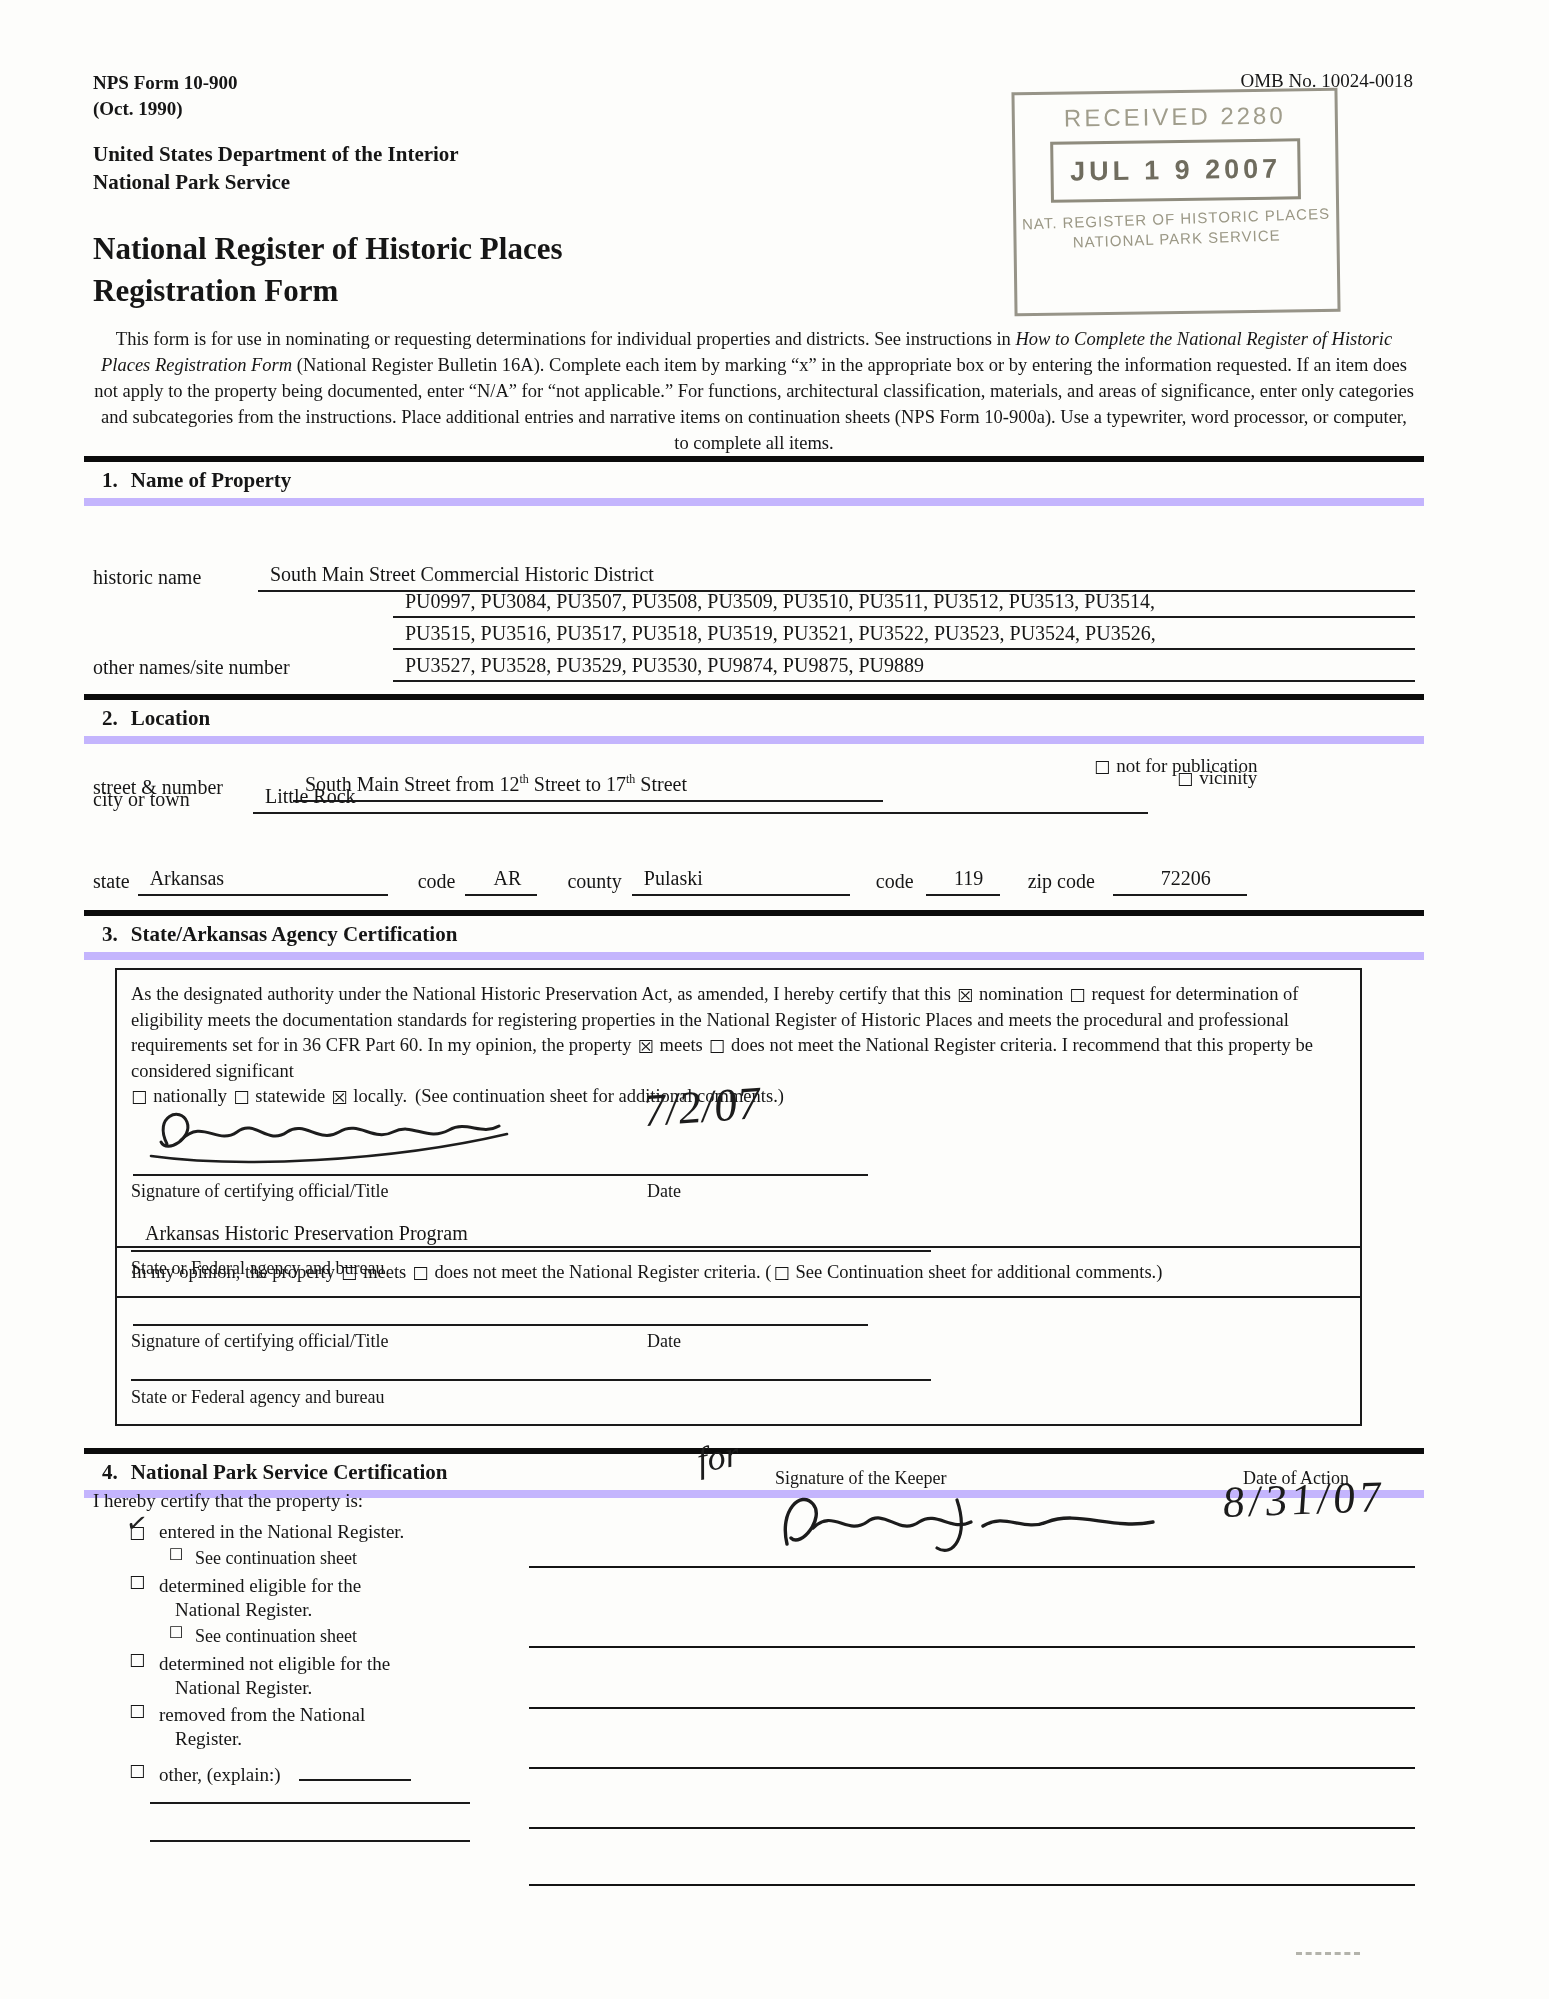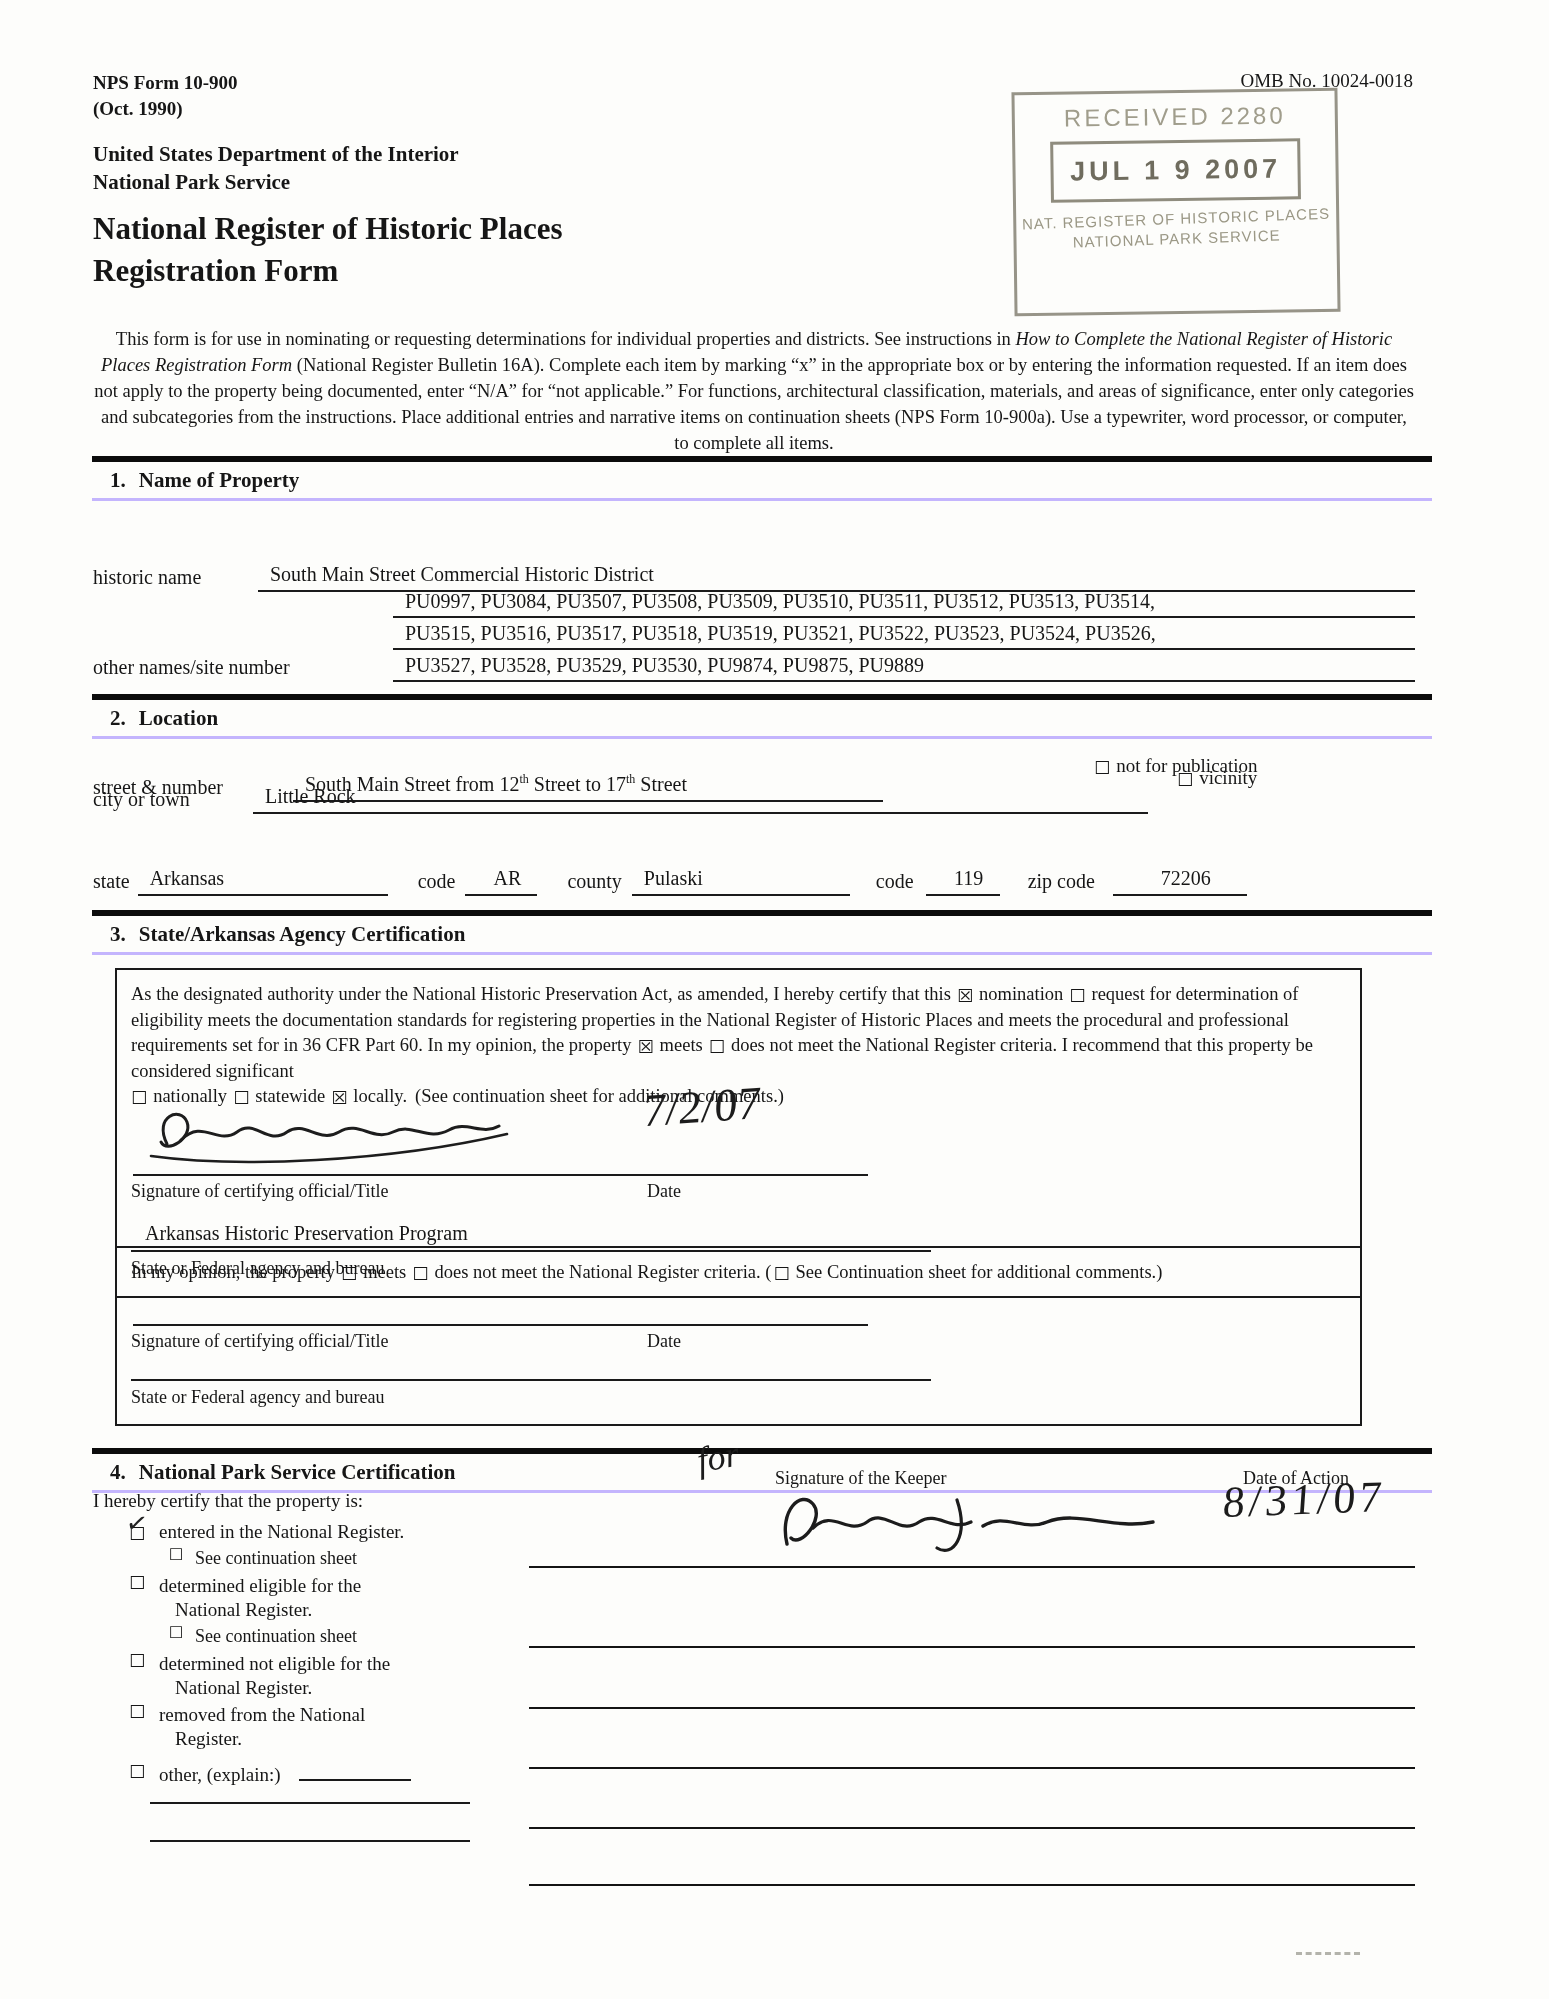--- a/index.html
+++ b/index.html
@@ -21,28 +21,28 @@
     left:1013px; top:90px; width:326px; height:224px;
     border:3px solid #979488; color:#94917f;
     transform:rotate(-0.8deg);
     font-family:"Liberation Sans", sans-serif;
   }
   .stamp-received { margin-top:10px; text-align:center; font-size:24px; letter-spacing:3px; color:#a09d8c; }
   .stamp-datebox { width:250px; margin:9px auto 8px; border:3px solid #8f8c7e; padding:12px 0; text-align:center; font-size:27px; letter-spacing:4px; color:#6f6c5e; font-weight:bold; }
   .stamp-org { text-align:center; font-size:15px; line-height:20px; letter-spacing:1px; transform:rotate(-1.2deg); color:#9b9886; }
 
   .dept { left:93px; top:140px; font-size:21px; font-weight:bold; line-height:28px; }
-  .main-title { left:93px; top:208px; font-size:31px; font-weight:bold; line-height:42px; }
+  .main-title { left:93px; top:228px; font-size:31px; font-weight:bold; line-height:42px; }
 
   .intro { left:93px; top:326px; width:1322px; font-size:18.5px; line-height:26px;text-align:center; }
 
   
   .sec-bar {
-    position:absolute; left:92px; width:1340px;
-    border-top:6px solid #0c0c0c; border-bottom:3px solid #c4b5fd;
+    position:absolute; left:84px; width:1340px;
+    border-top:6px solid #0c0c0c; border-bottom:8px solid #c4b5fd;
     padding:5px 0 5px 18px; font-size:21px; font-weight:bold; line-height:26px;
   }
   .sec-num { margin-right:13px; }
 
   
   .row { position:absolute; left:93px; width:1322px; display:flex; font-size:20px; align-items:flex-end; }
   .lbl { flex:none; padding-bottom:3px;margin-top:24px; }
   .fld { border-bottom:2px solid #1b1b1b; padding:0 0 4px 12px; }
   .grow { flex:1; }
   .oline { padding:4px 0 3px 12px; }

